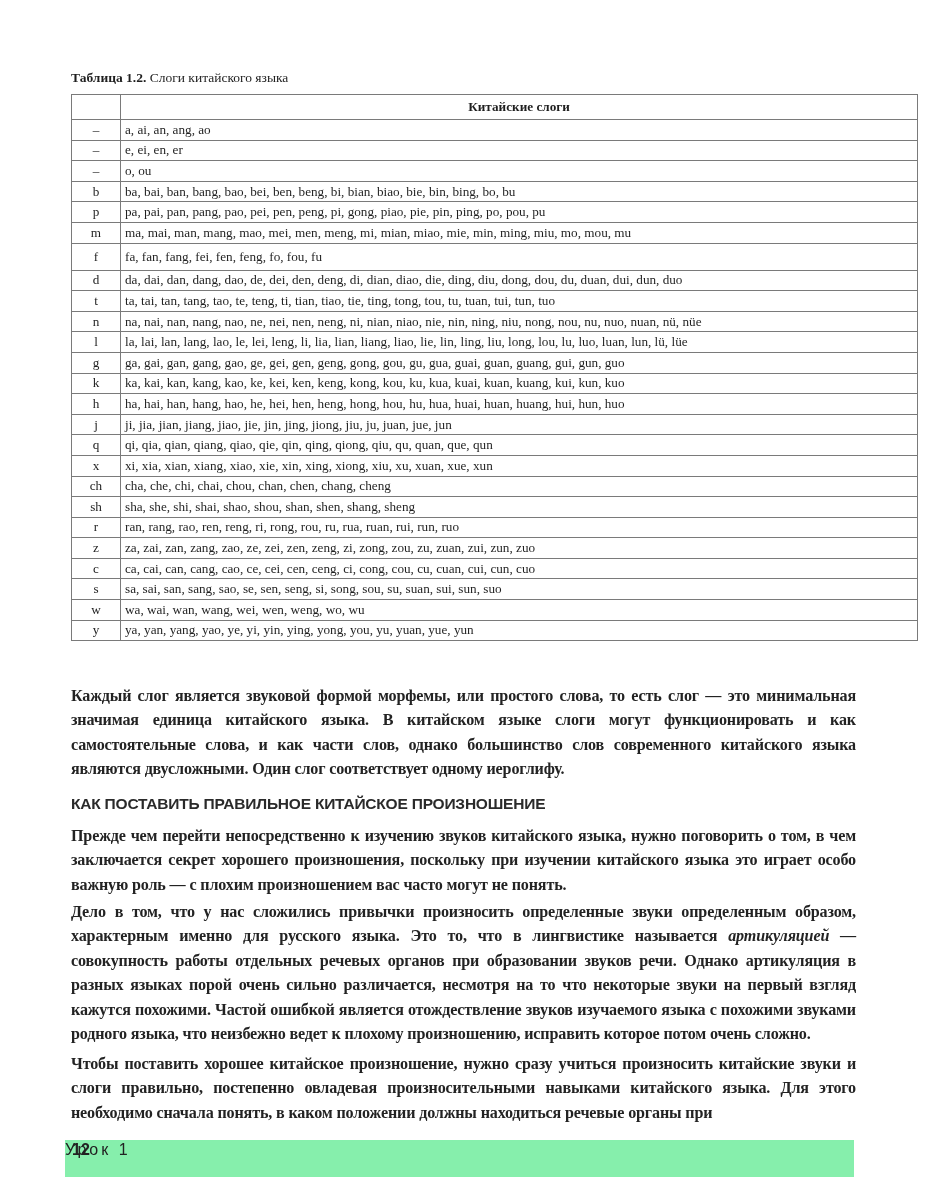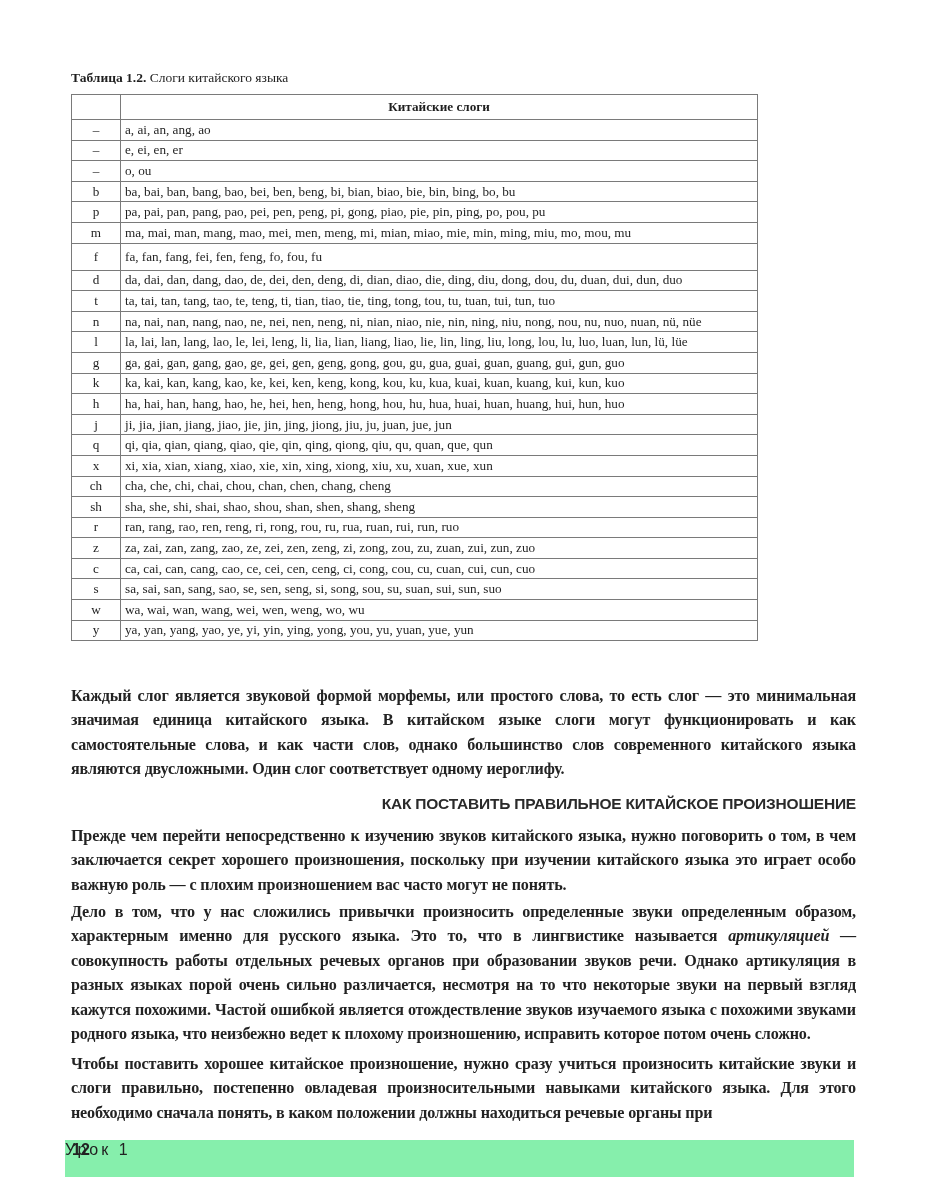--- a/index.html
+++ b/index.html
@@ -2,37 +2,37 @@
 <html><head>
 <meta charset="utf-8">
 <style>
   html, body { margin: 0; padding: 0; background: #ffffff; }
   body { width: 927px; height: 1200px; position: relative; overflow: hidden;
          font-family: "Liberation Serif", "DejaVu Serif", serif; color: #222; }
 
   .caption { position: absolute; left: 71px; top: 70px; font-size: 13.5px; color: #1f1f1f; text-align: center; }
   .caption b { font-weight: bold; }
 
-  table.syl { position: absolute; left: 71px; top: 94px; width: 687px;
+  table.syl { position: absolute; left: 71px; top: 94px; width: 847px;
               border-collapse: collapse; font-size: 13.2px; color: #1f1f1f; }
   table.syl td, table.syl th { border: 1px solid #7a7a7a; padding: 0 4px; height: 19.6px;
               line-height: 18px; white-space: nowrap; overflow: hidden; }
   table.syl th { height: 24px; font-weight: bold; text-align: center; font-size: 13.2px; }
   table.syl td.init { width: 48px; text-align: center; padding: 0; }
   table.syl tr.tall td { height: 26px; }
 
   .para { position: absolute; left: 71px; width: 785px; font-size: 16.1px; line-height: 24.4px;
           text-align: justify; color: #232323; letter-spacing: -0.15px; font-weight: bold; }
   .para i { font-style: italic; }
   #p1 { top: 684px; }
   #p2 { top: 824px; }
   #p3 { top: 900px; }
   #p4 { top: 1052px; }
 
-  .section-title { position: absolute; left: 71px; width: 785px; top: 795px; text-align: right;
+  .section-title { position: absolute; left: 71px; width: 785px; top: 795px; text-align: left;
                    font-family: "Liberation Sans", "DejaVu Sans", sans-serif; font-weight: bold;
                    font-size: 15.5px; color: #2a2a2a; letter-spacing: -0.2px; }
 
   .footer-bar { position: absolute; left: 65px; top: 1140px; width: 789px; height: 37px;
                 background: #86efac; }
   .page-num { position: absolute; left: 7px; top: 1px; font-family: "Liberation Sans", "DejaVu Sans", sans-serif;
               font-weight: bold; font-size: 16px; color: #222; }
   .lesson { position: absolute; left: 0; right: 0; top: 1px; text-align: left;
             font-family: "Liberation Sans", "DejaVu Sans", sans-serif; font-size: 16px;
             letter-spacing: 3px; color: #222; }

